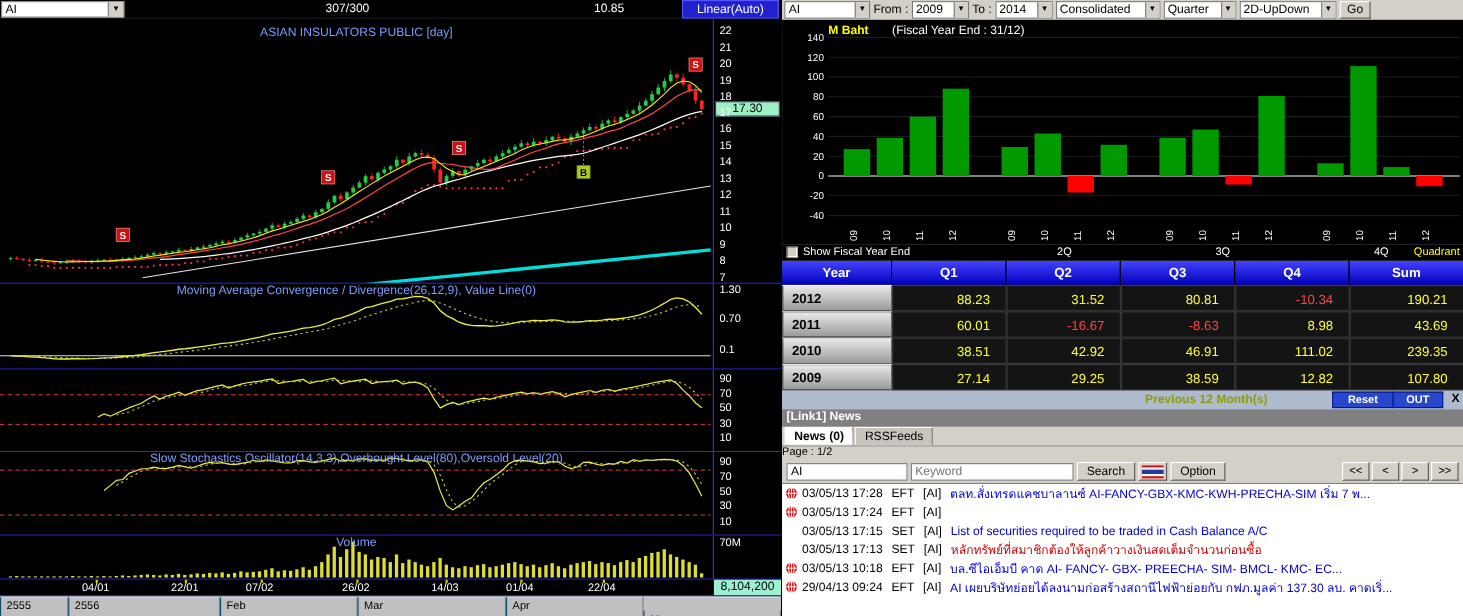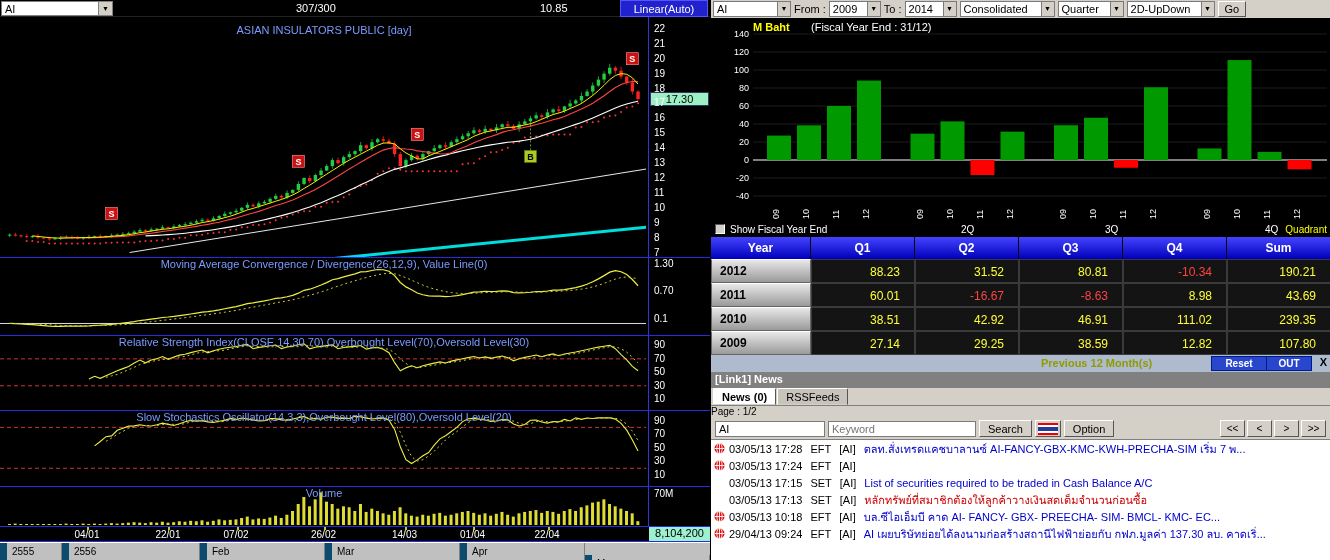--- a/index.html
+++ b/index.html
@@ -26,36 +26,36 @@
 #p-price .ptitle{top:7px}
 .lastpx{position:absolute;left:1px;width:59px;height:14px;background:#9df0c4;color:#000;font-size:11px;text-align:center;border:1px solid #336}
 .vmax{position:absolute;left:5px;top:1px;color:#fff;font-size:10px}
 
 #dates{height:15px;position:relative;background:#000;border-bottom:1px solid #2a2ae0}
 .dlbl{position:absolute;top:2px;color:#fff;font-size:10px}
 .dtick{position:absolute;top:0;width:2px;height:3px;background:#cccc00}
 .curvol{position:absolute;left:649px;top:0;width:61px;height:14px;background:#9df0d0;color:#000;font-size:11px;text-align:center}
 
 #timeline{height:18px;display:flex;background:#c0c0c0;border-top:1px solid #fff}
-.tseg{height:100%;border-right:1px solid #808080;border-left:7px solid #0c4a6e;font-size:10px;color:#000;padding:3px 0 0 5px;overflow:hidden}
+.tseg{height:100%;border-right:1px solid #808080;border-left:1px solid #0c4a6e;font-size:10px;color:#000;padding:3px 0 0 5px;overflow:hidden}
 
 
 #rtoolbar{height:18px;display:flex;align-items:center;gap:3px;padding:1px 2px;background:#d4d0c8;font-size:11px;flex:none}
 .rcombo{background:#fff;border:1px solid #7a7a7a;height:16px;display:flex;align-items:center;padding-left:3px;color:#000;flex:none}
 .rcombo .dd{margin-left:auto;width:13px;height:14px;background:#d4d0c8;border-left:1px solid #7a7a7a;font-size:7px;text-align:center;line-height:14px}
 .w-sym{width:78px}.w-yr{width:52px}.w-cons{width:95px}.w-qtr{width:66px}.w-2d{width:88px}
 .rlabel{color:#000;flex:none}
 .gobtn{height:16px;background:#d4d0c8;border:1px solid;border-color:#fff #555 #555 #fff;font-size:11px;padding:0 6px;font-family:inherit}
 
 #finchart{height:204px;background:#000;position:relative;flex:none}
 #fyerow{height:15px;background:#000;position:relative;color:#fff;font-size:10px;flex:none}
 .cb{position:absolute;left:4px;top:2px;width:10px;height:10px;background:#d4d0c8;border:1px solid;border-color:#555 #fff #fff #555}
 .fyelbl{position:absolute;left:19px;top:2px}
 .qlbl{position:absolute;top:2px;color:#fff}
-.q2{left:250px}.q3{left:394px}.q4{left:554px}
+.q2{left:250px}.q3{left:394px}.q4{left:538px}
 .quad{position:absolute;right:3px;top:2px;color:#ffff00}
 
 #fintable{height:118px;background:#000;flex:none}
 .trow{display:grid;grid-template-columns:100px 104px 104px 104px 104px 104px}
 .th{height:22px;background:linear-gradient(#4444ff,#0000bb);color:#fff;font-weight:bold;font-size:12px;text-align:center;line-height:22px;border-right:1px solid #000}
 .yearcell{height:24px;background:linear-gradient(#e8e8e8,#9a9a9a);color:#000;font-weight:bold;font-size:12px;padding:4px 0 0 8px;border:1px solid #666;border-top-color:#fff}
 .valcell{height:24px;background:#141414;color:#ffff33;font-size:12px;text-align:right;padding:5px 14px 0 0;border:1px solid #3a3a3a}
 .valcell.neg{color:#ff4444}
 
 #strip{height:17px;background:#aebacd;position:relative;flex:none}
@@ -487,21 +487,20 @@
         </div>
     </div>
 
     <div id="p-rsi" class="panel">
       <svg id="svg-rsi" width="648" height="74">
           <line x1="0" y1="22.87272727272727" x2="646" y2="22.87272727272727" stroke="#ff4444" stroke-dasharray="4,3" stroke-width="0.8"></line>
           <line x1="0" y1="49.78181818181818" x2="646" y2="49.78181818181818" stroke="#ff4444" stroke-dasharray="4,3" stroke-width="0.8"></line>
           <polyline points="88.95,43.054545454545405 94.6107142857143,40.350761200521966 100.27142857142857,42.34325125612455 105.93214285714286,39.66415769245406 111.59285714285714,37.15638591481698 117.25357142857143,34.81025734940427 122.91428571428571,32.61647013647354 128.575,30.56610860852735 134.23571428571427,26.981506052417807 139.89642857142857,24.026774845473188 145.55714285714285,26.85063226065841 151.21785714285713,24.025835122845596 156.8785714285714,22.762190103448106 162.5392857142857,20.49138323999575 168.2,23.332171428577272 173.86071428571427,21.060286736338007 179.52142857142857,19.1136682669651 185.18214285714285,18.227151269164835 190.84285714285713,16.608946018220067 196.5035714285714,15.2052290153053 202.1642857142857,13.979165102617303 207.825,16.784604986033262 213.48571428571427,14.820808325716156 219.14642857142857,13.238124639749726 224.80714285714285,11.938677647694446 230.46785714285713,11.187156316694898 236.1285714285714,10.503432982660353 241.7892857142857,9.349342181188069 247.45,8.435461493316266 253.11071428571427,12.6697498577722 258.77142857142854,11.381576772371401 264.4321428571429,10.816747741156702 270.09285714285716,9.818937477746701 275.75357142857143,8.986416484191349 281.4142857142857,12.594360805348156 287.075,11.005029447503665 292.73571428571427,10.146059981821432 298.39642857142854,8.789074252583626 304.0571428571428,7.78961808673582 309.71785714285716,12.831575220762058 315.37857142857143,11.32372746054254 321.0392857142857,10.398106005105925 326.7,9.600286897821379 332.36071428571427,8.706185118747436 338.02142857142854,12.696508632914824 343.6821428571428,11.465426313405716 349.34285714285716,10.920218517436824 355.00357142857143,10.404090922432621 360.6642857142857,9.486152806304878 366.325,13.128264242926358 371.98571428571427,11.92987583242113 377.64642857142854,11.391937592280165 383.3071428571428,13.172448563072761 388.96785714285716,16.662320145447957 394.62857142857143,26.68632923042133 400.2892857142857,34.82061224902031 405.95,31.86769556221803 411.61071428571427,29.851513019512097 417.27142857142854,31.74748853902331 422.9321428571428,29.68627831625538 428.59285714285716,28.3780401186521 434.25357142857143,27.103938935604063 439.9142857142857,25.866012920194645 445.575,27.03805677809352 451.23571428571427,25.112725733816127 456.89642857142854,23.908135445863095 462.5571428571428,22.74771590021501 468.21785714285716,21.632091036245846 473.87857142857143,20.561601429899742 479.5392857142857,22.020602400209675 485.2,20.8645754167179 490.86071428571427,22.39638831507474 496.52142857142854,21.15562258848118 502.1821428571428,19.983058851449947 507.84285714285716,21.635583224082172 513.5035714285715,24.84839006058658 519.1642857142858,22.699662790197372 524.825,21.397265343822788 530.4857142857144,20.171877232581682 536.1464285714286,19.01993816577129 541.8071428571429,20.765624710796356 547.4678571428572,18.964046855637115 553.1285714285715,17.877297270918692 558.7892857142857,19.685278649120455 564.45,17.971636677372935 570.1107142857144,16.940069018998745 575.7714285714286,15.974353791023985 581.4321428571429,14.66358256407706 587.0928571428572,13.513492593636888 592.7535714285715,12.201658704258207 598.4142857142857,11.103506159092651 604.075,10.173121309877507 609.7357142857144,9.376819377894002 615.3964285714286,12.660642438696653 621.0571428571429,18.650850219419112 626.7178571428572,23.842971370503076 632.3785714285715,30.3224723804552 638.0392857142857,34.760870231175694" fill="none" stroke="#eeee44" stroke-width="1.1"></polyline>
           <polyline points="105.93214285714286,41.3531789009115 111.59285714285714,39.878639015979395 117.25357142857143,38.49351305319997 122.91428571428571,36.06181777328721 128.575,33.787305502305536 134.23571428571427,31.24358553670574 139.89642857142857,28.54771491072297 145.55714285714285,27.10625544176919 151.21785714285713,25.471187070348748 156.8785714285714,24.416358083106324 162.5392857142857,23.53251018173696 168.2,22.652894973716677 173.86071428571427,21.91150787708978 179.52142857142857,20.999377417969033 185.18214285714285,20.433319425261296 190.84285714285713,18.752513072671995 196.5035714285714,17.288748642413818 202.1642857142857,16.005122851326878 207.825,15.644486280543983 213.48571428571427,15.197451857417999 219.14642857142857,14.705675763529113 224.80714285714285,14.1955538997984 230.46785714285713,12.796191732463807 236.1285714285714,11.716847896699855 241.7892857142857,10.744652282059443 247.45,9.868848243464896 253.11071428571427,10.239496628734221 258.77142857142854,10.459032576161986 264.4321428571429,10.82588396615414 270.09285714285716,11.171752962261756 275.75357142857143,10.250919618866545 281.4142857142857,10.55411562711073 287.075,10.60118605369747 292.73571428571427,10.682966679716149 298.39642857142854,10.633631121814215 304.0571428571428,9.432445442161137 309.71785714285716,9.889081885475731 315.37857142857143,10.183498755156005 321.0392857142857,10.58575669328659 326.7,11.038423896057967 332.36071428571427,10.00707637055432 338.02142857142854,10.350271663647382 343.6821428571428,10.617101740722335 349.34285714285716,10.947084645626205 355.00357142857143,11.371561096547499 360.6642857142857,10.56897213989501 366.325,10.98468162227517 371.98571428571427,11.237095951021248 377.64642857142854,11.484057618483131 383.3071428571428,12.405631557675097 388.96785714285716,13.289145533305504 394.62857142857143,16.97825888280555 400.2892857142857,22.83542754699059 405.95,27.5092392967769 411.61071428571427,30.806537515292938 417.27142857142854,32.071827342443434 422.9321428571428,30.788243859252205 428.59285714285716,29.91582999836072 434.25357142857143,29.228936477383716 439.9142857142857,27.758567572676547 445.575,27.09651218813608 451.23571428571427,26.28018359192709 456.89642857142854,25.481232719491846 462.5571428571428,24.701658464496937 468.21785714285716,23.350167029035024 473.87857142857143,22.212385953055918 479.5392857142857,21.740502691642565 485.2,21.269717570768293 490.86071428571427,21.460791890475512 496.52142857142854,21.609297180120876 502.1821428571428,21.099911292930944 507.84285714285716,21.29266324477201 513.5035714285715,21.90566368114997 519.1642857142858,22.291673731579014 524.825,22.64522535467223 530.4857142857144,22.27929885679711 536.1464285714286,20.82218588309329 541.8071428571429,20.33867636324303 547.4678571428572,19.730371741196613 553.1285714285715,19.156726750780862 558.7892857142857,19.323061871618158 564.45,18.6245648632623 570.1107142857144,18.118570404102705 575.7714285714286,17.642834534129022 581.4321428571429,16.387410512868183 587.0928571428572,15.272874491934168 592.7535714285715,14.08827191324904 598.4142857142857,12.870560005266206 604.075,11.747944691716311 609.7357142857144,10.713776387780596 615.3964285714286,10.828522321390203 621.0571428571429,12.715358336471812 626.7178571428572,16.1328208516282 632.3785714285715,21.369234102268514 638.0392857142857,26.894291050388276" fill="none" stroke="#cccc33" stroke-width="1" stroke-dasharray="2,3"></polyline>
         </svg>
-      <div class="ptitle">Relative Strength Index(CLOSE,14,30,70),Overbought Level(70),Oversold Level(30)</div>
       <div class="paxis" id="axis-rsi">
           <div class="axlbl" style="top: 3.41818px;">90</div>
           <div class="axlbl" style="top: 16.8727px;">70</div>
           <div class="axlbl" style="top: 30.3273px;">50</div>
           <div class="axlbl" style="top: 43.7818px;">30</div>
           <div class="axlbl" style="top: 57.2364px;">10</div>
         </div>
     </div>
 
     <div id="p-stoch" class="panel">

